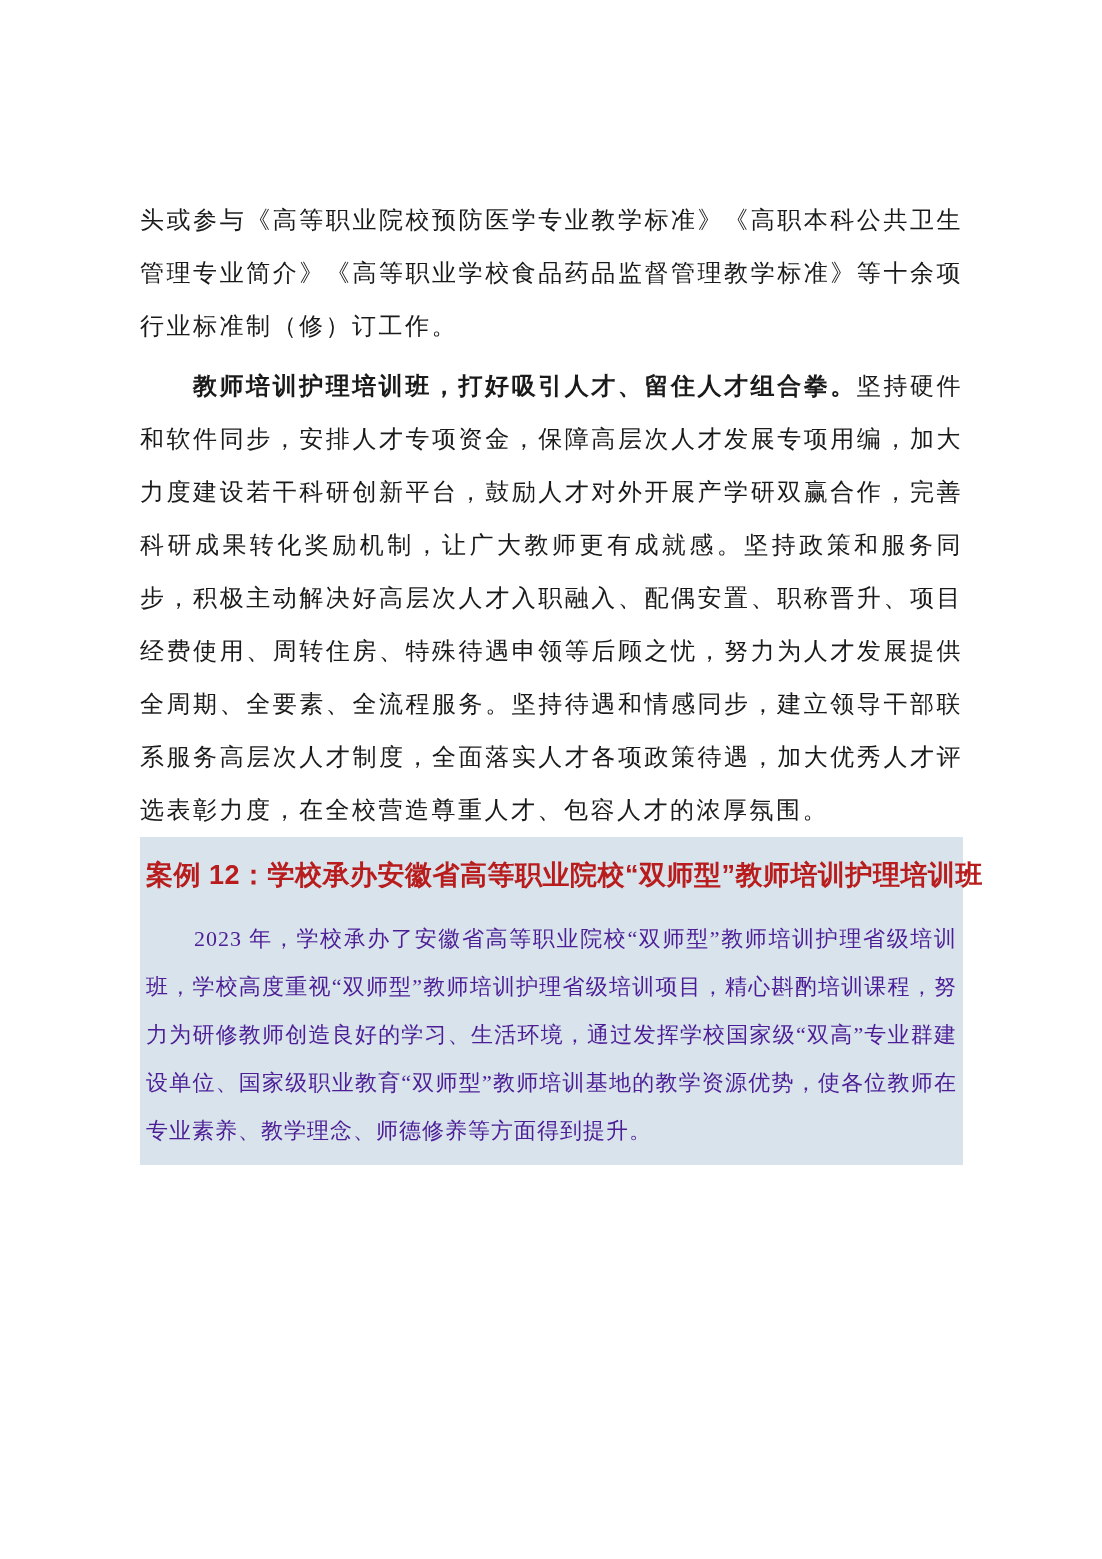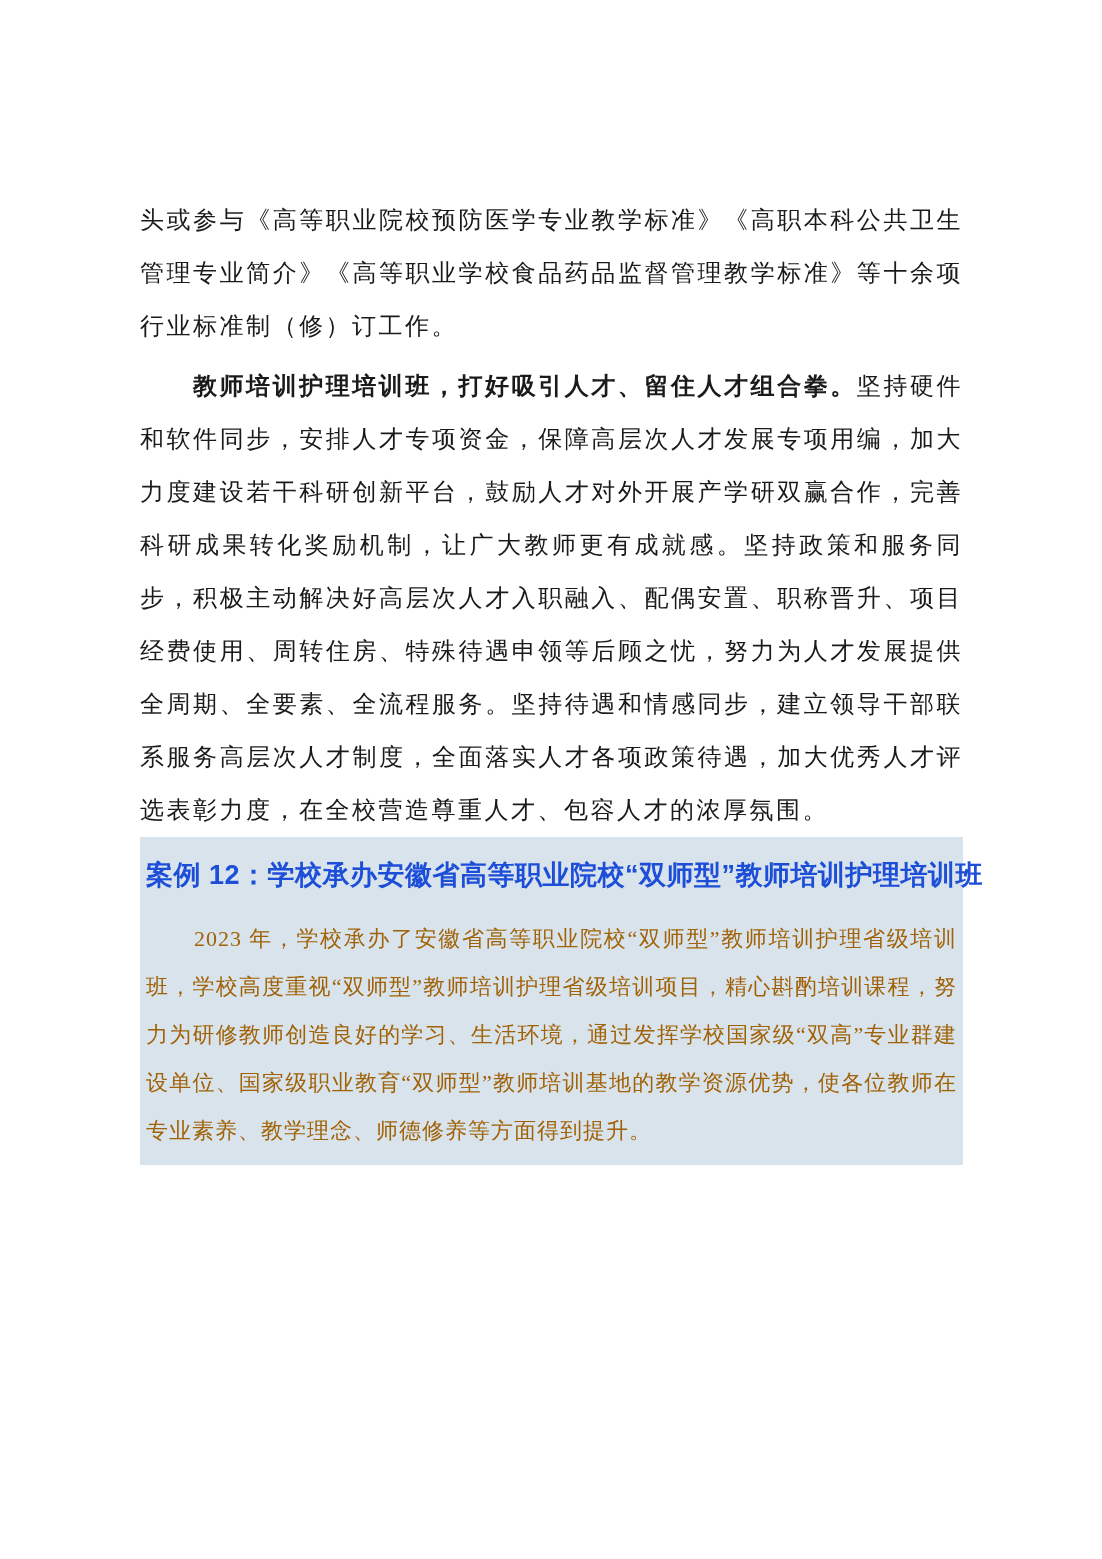--- a/index.html
+++ b/index.html
@@ -32,33 +32,33 @@
       width: 823px;
       height: 513px;
       background: #d8e3ec;
       padding: 14px 6px 0 6px;
     }
     .case-title {
       font-family: "Liberation Sans", "DejaVu Sans", sans-serif;
       font-weight: bold;
       font-size: 27px;
       line-height: 48px;
-      color: #1d4ed8;
+      color: #b91c1c;
       text-align: left;
       letter-spacing: 0.5px;
       margin-bottom: 16px;
       white-space: nowrap;
     }
     .case-para {
       font-size: 22px;
       line-height: 48px;
       letter-spacing: 1px;
       text-align: justify;
       text-indent: 48px;
-      color: #a16207;
+      color: #4c1d95;
     }
     .page-number {
       position: absolute;
       left: 900px;
       top: 1391px;
       width: 70px;
       text-align: center;
       font-family: "Liberation Sans", "DejaVu Sans", sans-serif;
       font-size: 26px;
       color: #2e2e2e;

